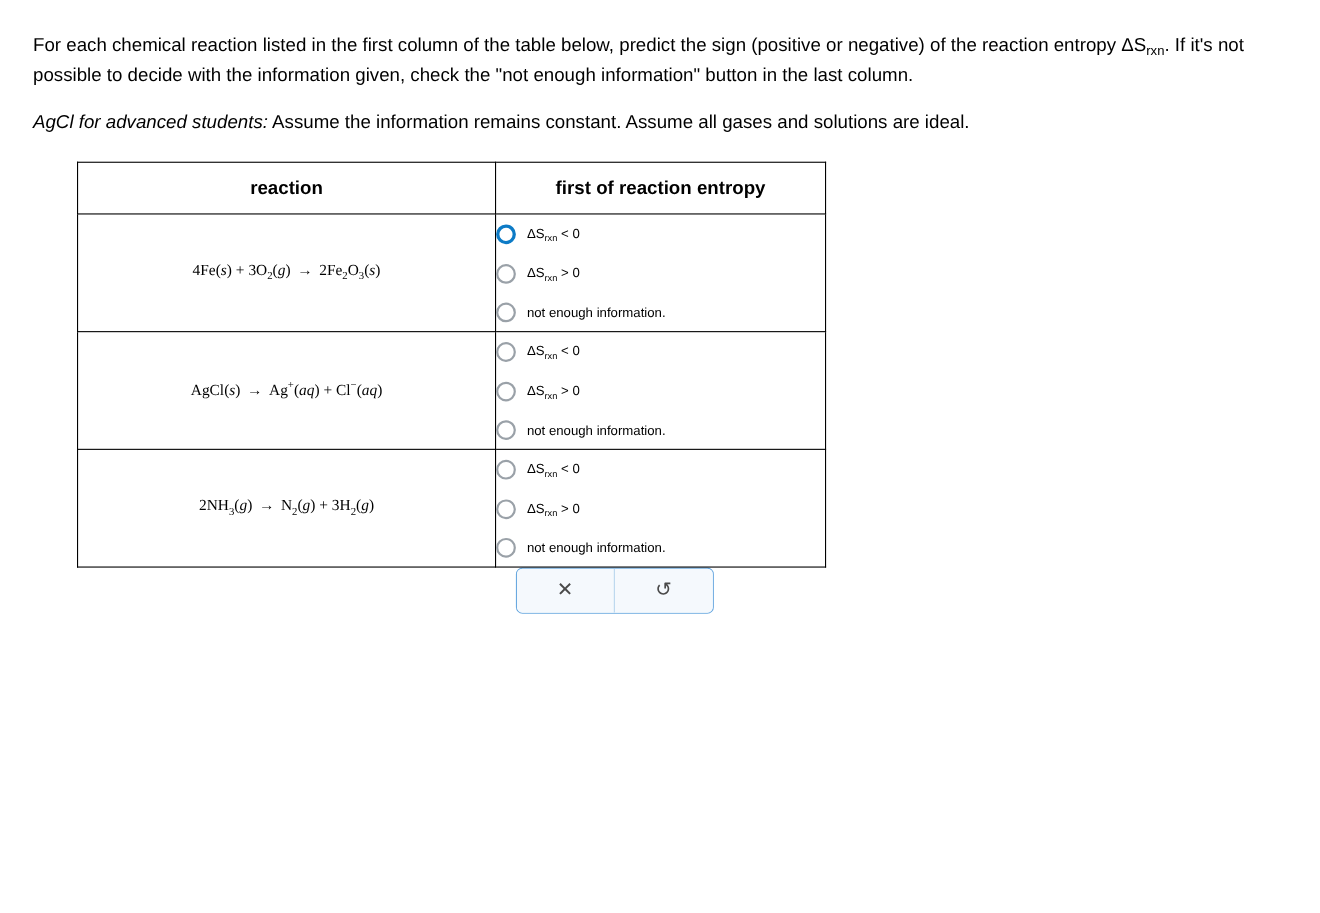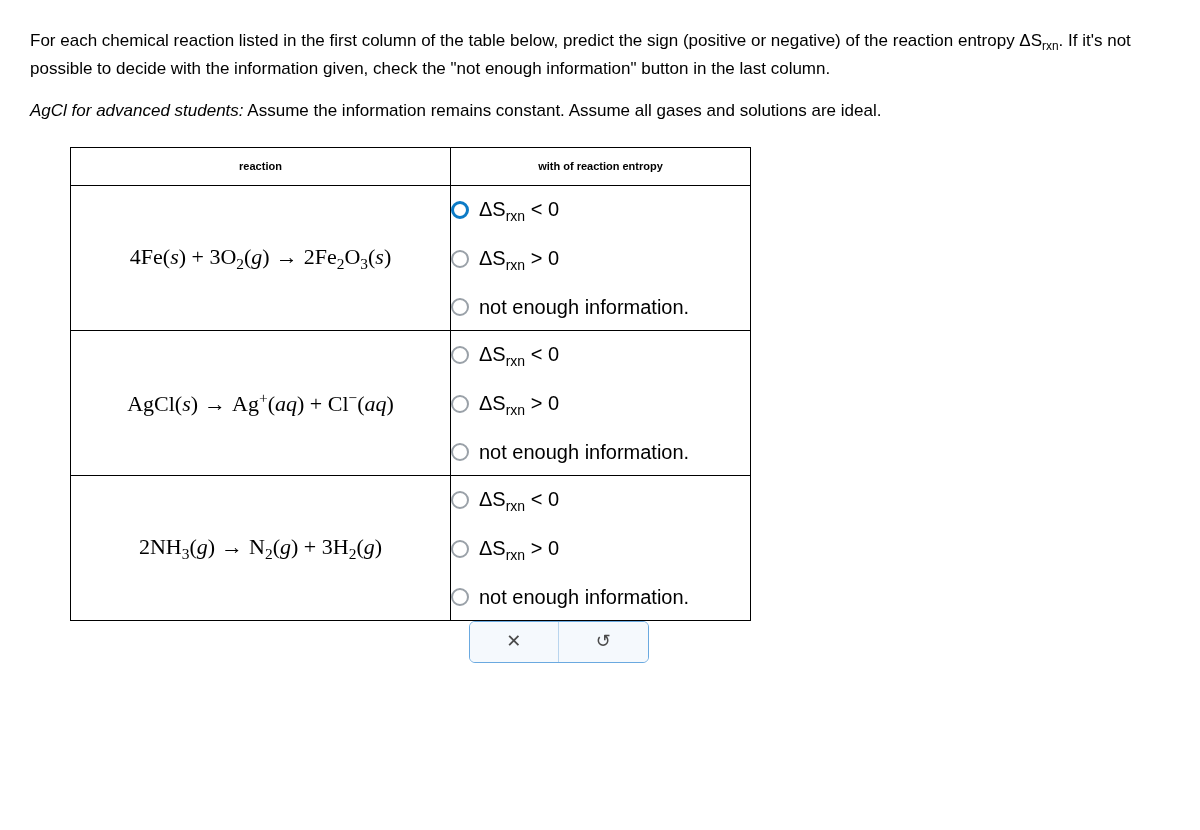--- a/index.html
+++ b/index.html
@@ -22,40 +22,40 @@
     margin-left: 40px;
     margin-top: 10px;
   }
   table.rxn-table th, table.rxn-table td {
     border: 1.5px solid #000;
     padding: 0;
     vertical-align: middle;
   }
   table.rxn-table th {
     font-weight: bold;
-    font-size: 11px;
+    font-size: 17px;
     text-align: center;
     padding: 10px 12px;
   }
   .col-reaction { width: 380px; }
   .col-entropy  { width: 300px; }
   .reaction-cell {
     text-align: center;
     padding: 50px 18px;
     font-family: "Times New Roman", Times, serif;
-    font-size: 22px;
+    font-size: 14px;
     white-space: nowrap;
   }
   .options-cell { padding: 12px 18px; }
   .opt-row {
     display: flex;
     align-items: center;
     gap: 10px;
     padding: 8px 0;
-    font-size: 20px;
+    font-size: 12px;
   }
   .radio {
     width: 18px; height: 18px;
     border: 2px solid #9aa1a8;
     border-radius: 50%;
     flex: 0 0 18px;
     background: #fff;
     position: relative;
   }
   .radio.selected {
@@ -109,21 +109,21 @@
 </div>
 
 <table class="rxn-table">
   <colgroup>
     <col class="col-reaction">
     <col class="col-entropy">
   </colgroup>
   <thead>
     <tr>
       <th>reaction</th>
-      <th>with of reaction entropy</th>
+      <th>first of reaction entropy</th>
     </tr>
   </thead>
   <tbody>
 
     <tr>
       <td class="reaction-cell">
         <span>4</span><span>Fe</span>(<span class="ital">s</span>)<span> + </span><span>3</span><span>O</span><sub>2</sub>(<span class="ital">g</span>)<span class="arrow">→</span><span>2</span><span>Fe</span><sub>2</sub><span>O</span><sub>3</sub>(<span class="ital">s</span>)
       </td>
       <td class="options-cell">
         <div class="opt-row">

